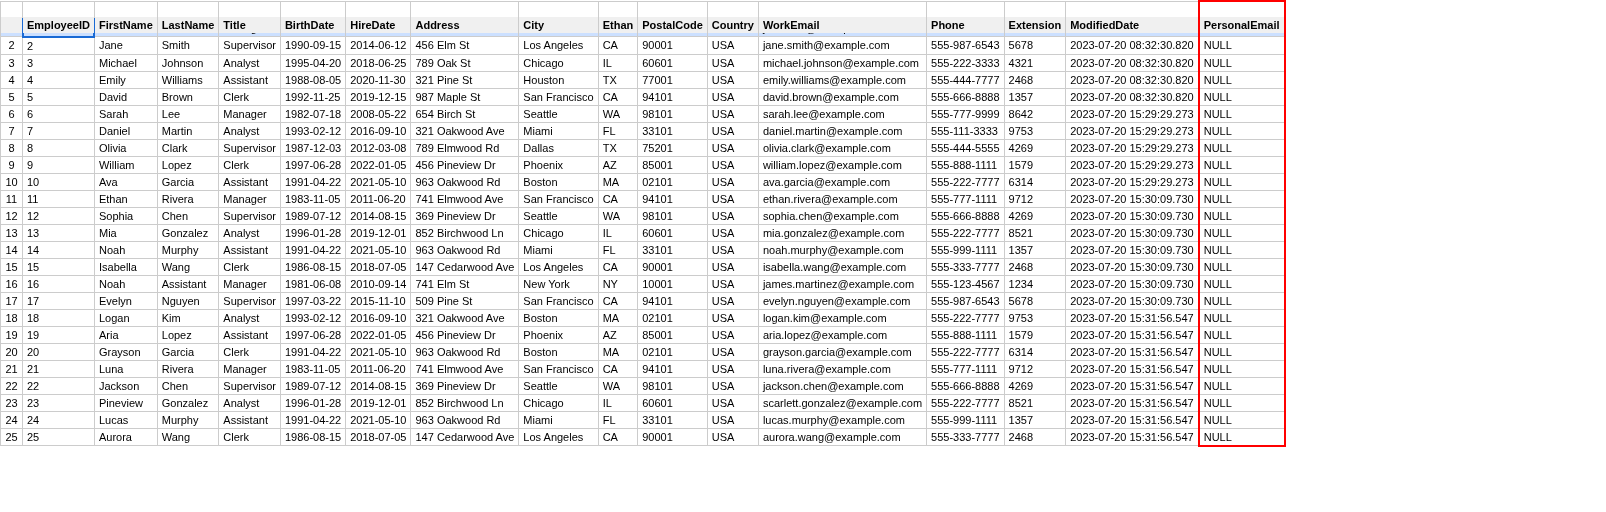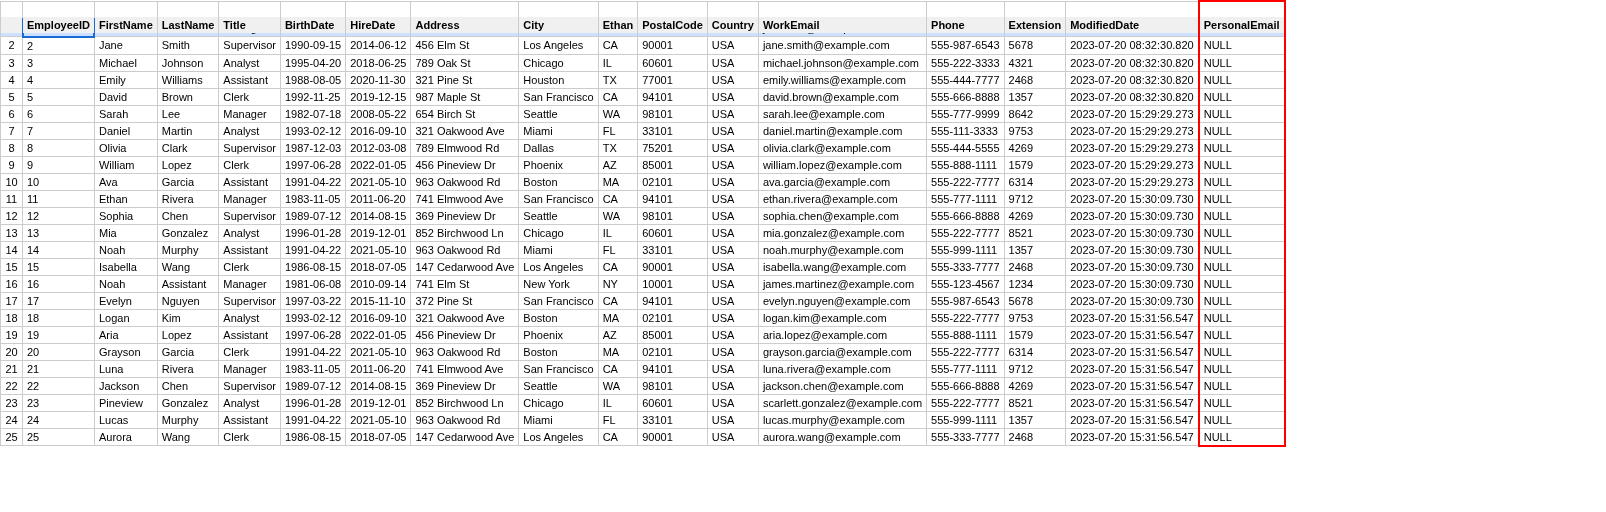--- a/index.html
+++ b/index.html
@@ -349,21 +349,21 @@
         <td class="personal-email">NULL</td>
       </tr>
       <tr>
         <td>17</td>
         <td>17</td>
         <td>Evelyn</td>
         <td>Nguyen</td>
         <td>Supervisor</td>
         <td>1997-03-22</td>
         <td>2015-11-10</td>
-        <td>372 Pine St</td>
+        <td>509 Pine St</td>
         <td>San Francisco</td>
         <td>CA</td>
         <td>94101</td>
         <td>USA</td>
         <td>evelyn.nguyen@example.com</td>
         <td>555-987-6543</td>
         <td>5678</td>
         <td>2023-07-20 15:30:09.730</td>
         <td class="personal-email">NULL</td>
       </tr>

